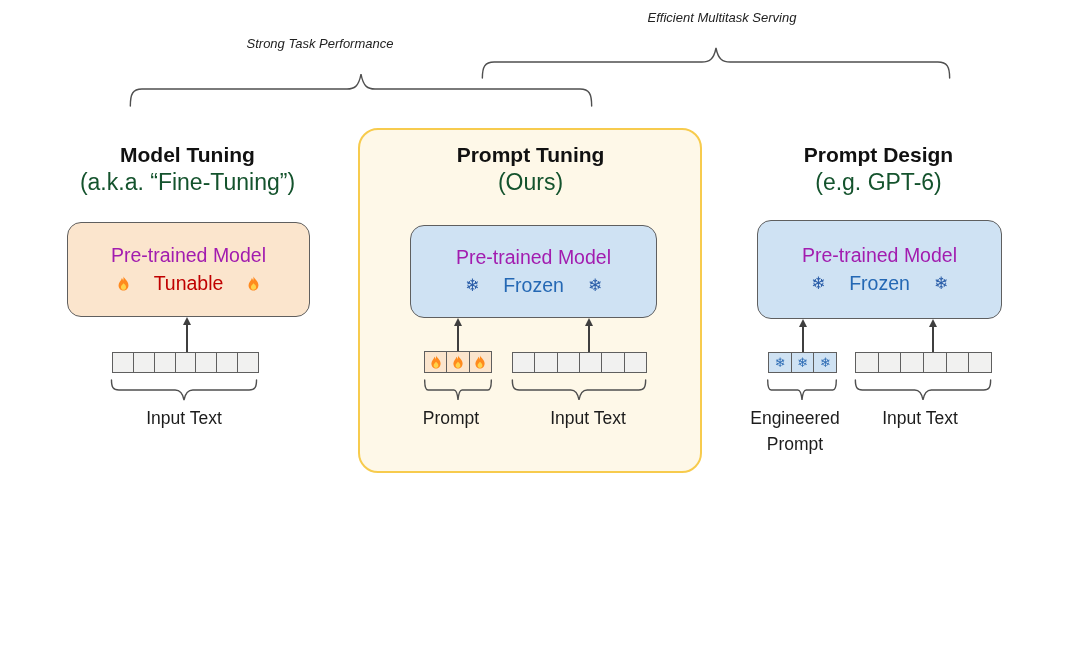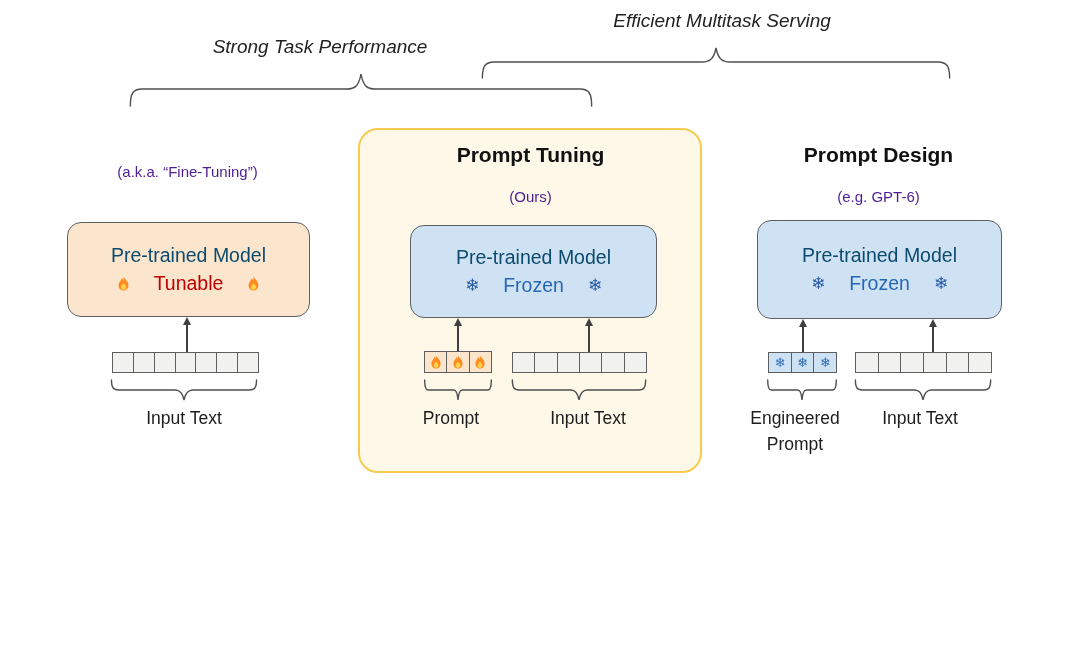--- a/index.html
+++ b/index.html
@@ -2,31 +2,31 @@
 <html><head>
 <meta charset="utf-8">
 <style>
   html,body{margin:0;padding:0;background:#ffffff;}
   .figure{
     position:relative;width:1084px;height:651px;background:#ffffff;
     font-family:"Liberation Sans","DejaVu Sans",sans-serif;color:#1c1c1c;overflow:hidden;
   }
   .abs{position:absolute;}
   .center{text-align:center;}
-  .italic-label{font-style:italic;font-size:19px;color:#222;white-space:nowrap;}
+  .italic-label{font-style:italic;font-size:13px;color:#222;white-space:nowrap;}
   .brace path{stroke:#4f4f4f;fill:none;stroke-width:1.4;stroke-linecap:round;vector-effect:non-scaling-stroke;}
   .col-title{font-weight:bold;font-size:21px;line-height:25px;color:#111;}
-  .col-sub{font-size:15px;line-height:24px;color:#4c1d95;margin-top:18px;}
+  .col-sub{font-size:23px;line-height:24px;color:#14532d;margin-top:3px;}
   .model-box{
     border:1.6px solid #5f5f5f;border-radius:14px;
     display:flex;flex-direction:column;align-items:center;justify-content:center;gap:5px;
   }
   .box-peach{background:#FBE5CD;}
   .box-blue{background:#CFE2F3;}
-  .box-line1{font-size:19.5px;color:#0c4a6e;}
+  .box-line1{font-size:19.5px;color:#a21caf;}
   .state{font-size:19.5px;display:flex;align-items:center;gap:24px;}
   .state-tunable{color:#C00000;}
   .state-frozen{color:#2468B4;}
   .snow-glyph{font-family:"DejaVu Sans",sans-serif;font-size:17px;color:#2a5da8;line-height:1;}
   .yellow-container{
     background:#FEF8E8;border:2.5px solid #F7CB4D;border-radius:20px;
   }
   .arrow-line{position:absolute;width:1.5px;background:#3f3f3f;}
   .arrow-head{position:absolute;width:0;height:0;border-left:4.5px solid transparent;border-right:4.5px solid transparent;border-bottom:8px solid #3f3f3f;}
   .token-row{position:absolute;display:flex;height:21px;}
@@ -63,20 +63,21 @@
   <svg class="abs brace" style="left:128px;top:72px;" width="466" height="36" viewBox="0 0 200 36" preserveAspectRatio="none">
     <path d="M 1 34 C 1 22, 2 17, 6 17 L 94 17 C 97 17, 99 15, 100 2 C 101 15, 103 17, 106 17 L 194 17 C 198 17, 199 22, 199 34"></path>
   </svg>
   <svg class="abs brace" style="left:480px;top:46px;" width="472" height="34" viewBox="0 0 200 34" preserveAspectRatio="none">
     <path d="M 1 32 C 1 21, 2 16, 6 16 L 94 16 C 97 16, 99 14, 100 2 C 101 14, 103 16, 106 16 L 194 16 C 198 16, 199 21, 199 32"></path>
   </svg>
 
   <div class="abs yellow-container" style="left:358px;top:128px;width:340px;height:341px;"></div>
 
   <div class="abs center" style="left:67px;top:142px;width:241px;">
+    <div class="col-title">Model Tuning</div>
     <div class="col-sub">(a.k.a. “Fine-Tuning”)</div>
   </div>
   <div class="abs center" style="left:408px;top:142px;width:245px;">
     <div class="col-title">Prompt Tuning</div>
     <div class="col-sub">(Ours)</div>
   </div>
   <div class="abs center" style="left:757px;top:142px;width:243px;">
     <div class="col-title">Prompt Design</div>
     <div class="col-sub">(e.g. GPT-6)</div>
   </div>

